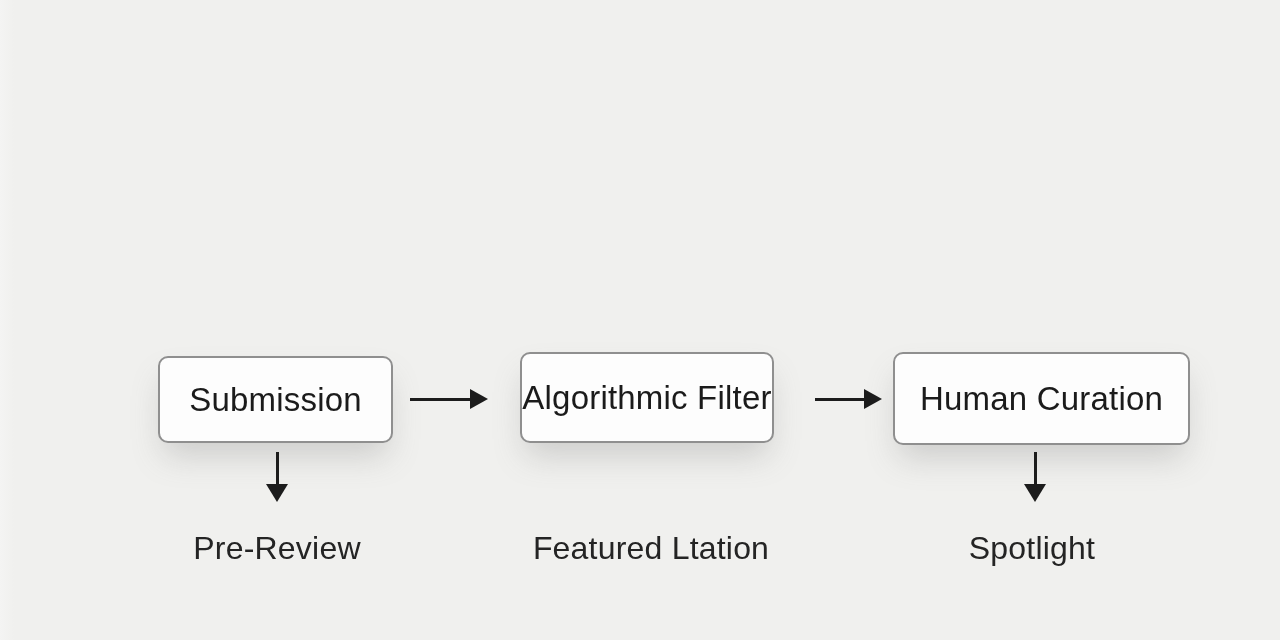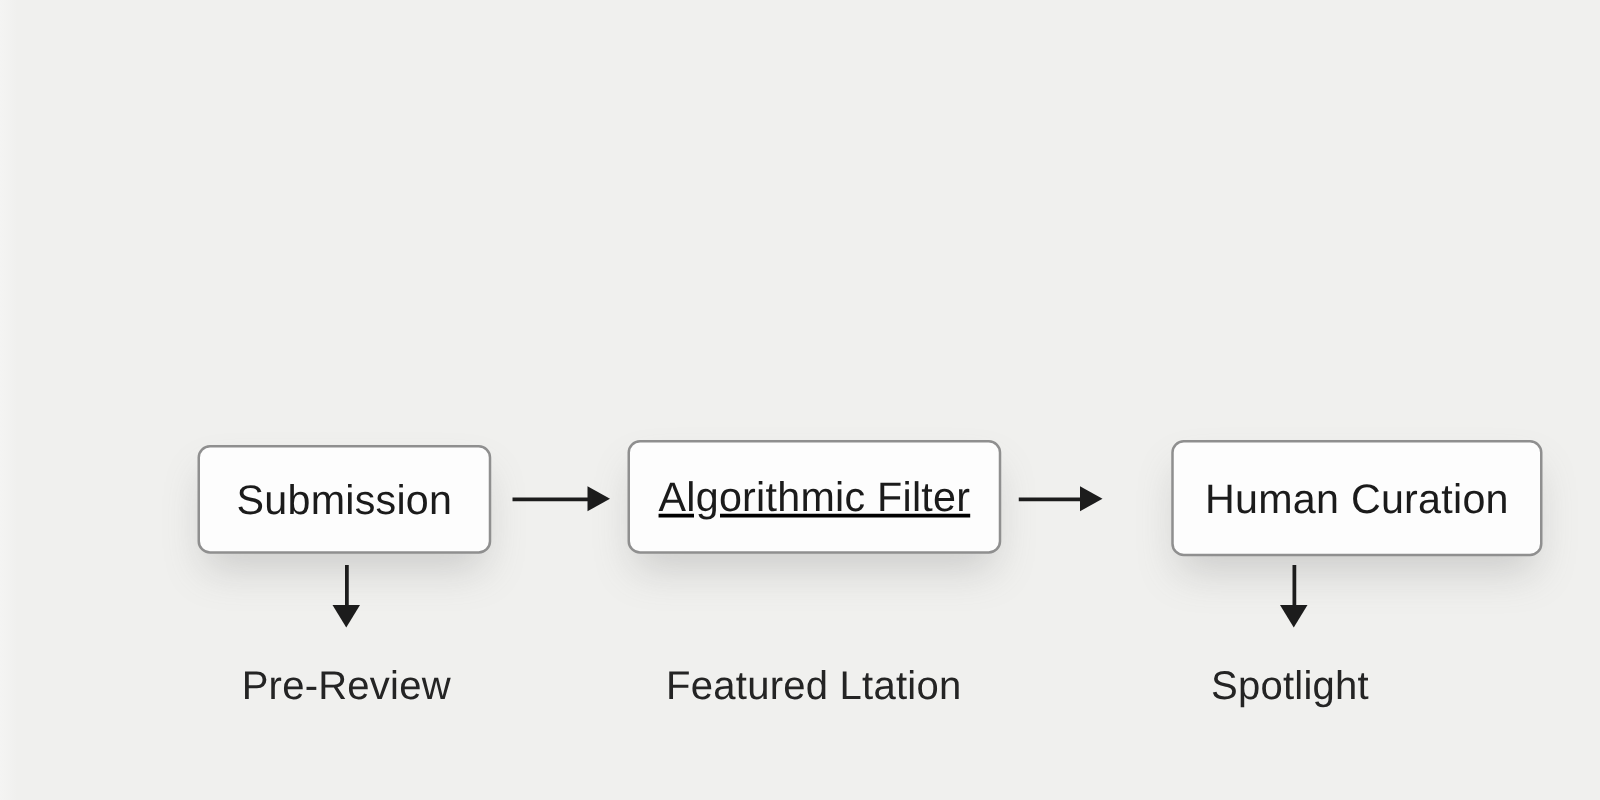--- a/index.html
+++ b/index.html
@@ -26,22 +26,22 @@
     justify-content: center;
     box-shadow: 0 18px 32px -6px rgba(110, 110, 112, 0.28);
   }
   .node-label {
     font-size: 33px;
     color: #1b1b1b;
     letter-spacing: 0.2px;
     white-space: nowrap;
   }
   #node-submission   { left: 158px; top: 356px; width: 235px; height: 87px; }
-  #node-algorithmic  { left: 502px; top: 352px; width: 299px; height: 91px; text-decoration: underline; }
-  #node-human        { left: 893px; top: 352px; width: 297px; height: 93px; margin-left: 44px; }
+  #node-algorithmic  { left: 520px; top: 352px; width: 254px; height: 91px; }
+  #node-human        { left: 893px; top: 352px; width: 297px; height: 93px; }
 
   .h-arrow-stem {
     position: absolute;
     height: 3px;
     background: #1c1c1c;
   }
   .h-arrow-head {
     position: absolute;
     width: 0; height: 0;
     border-top: 10px solid transparent;

